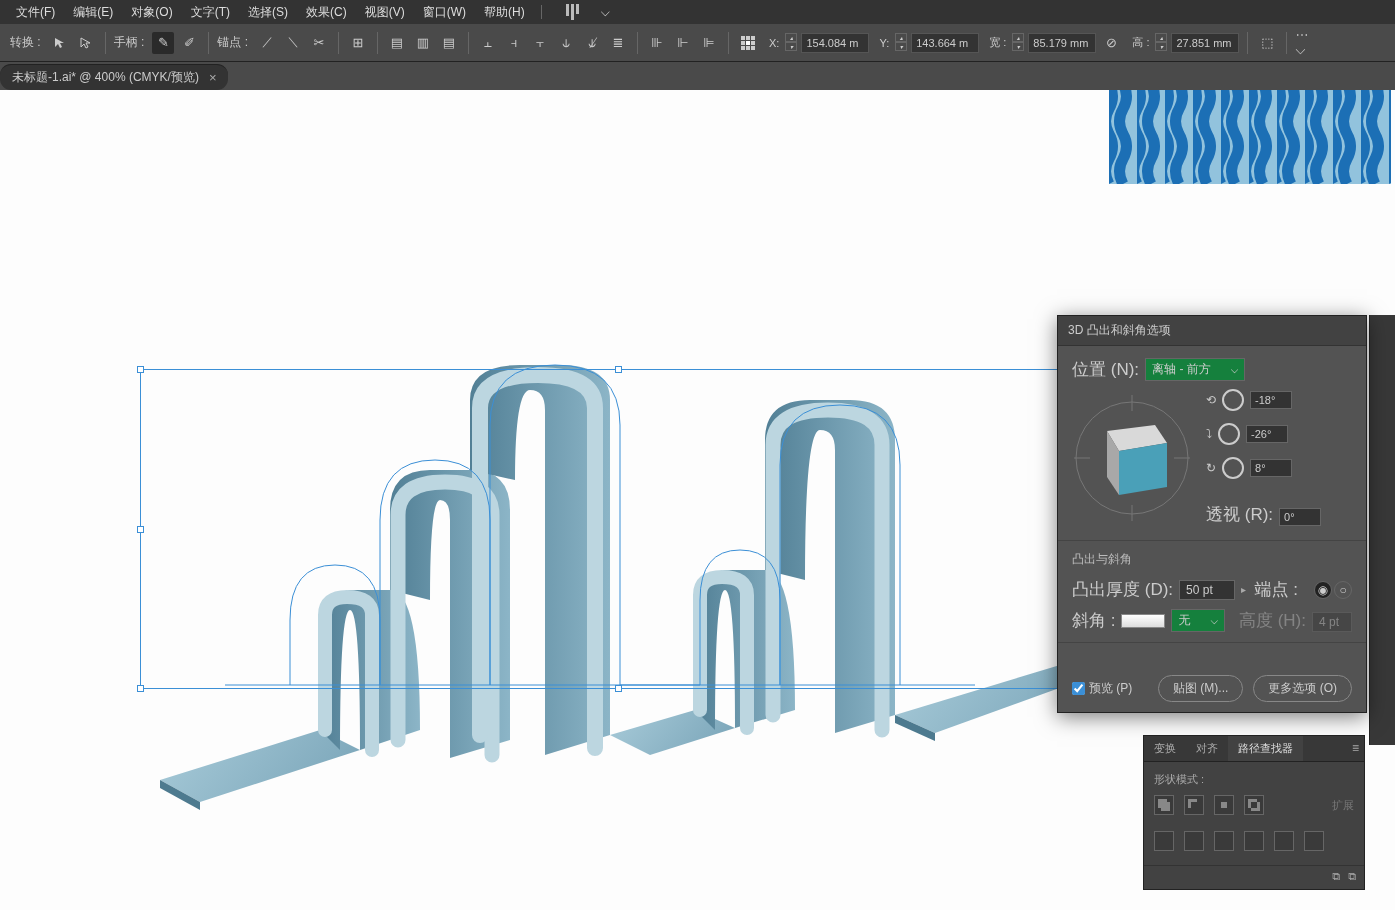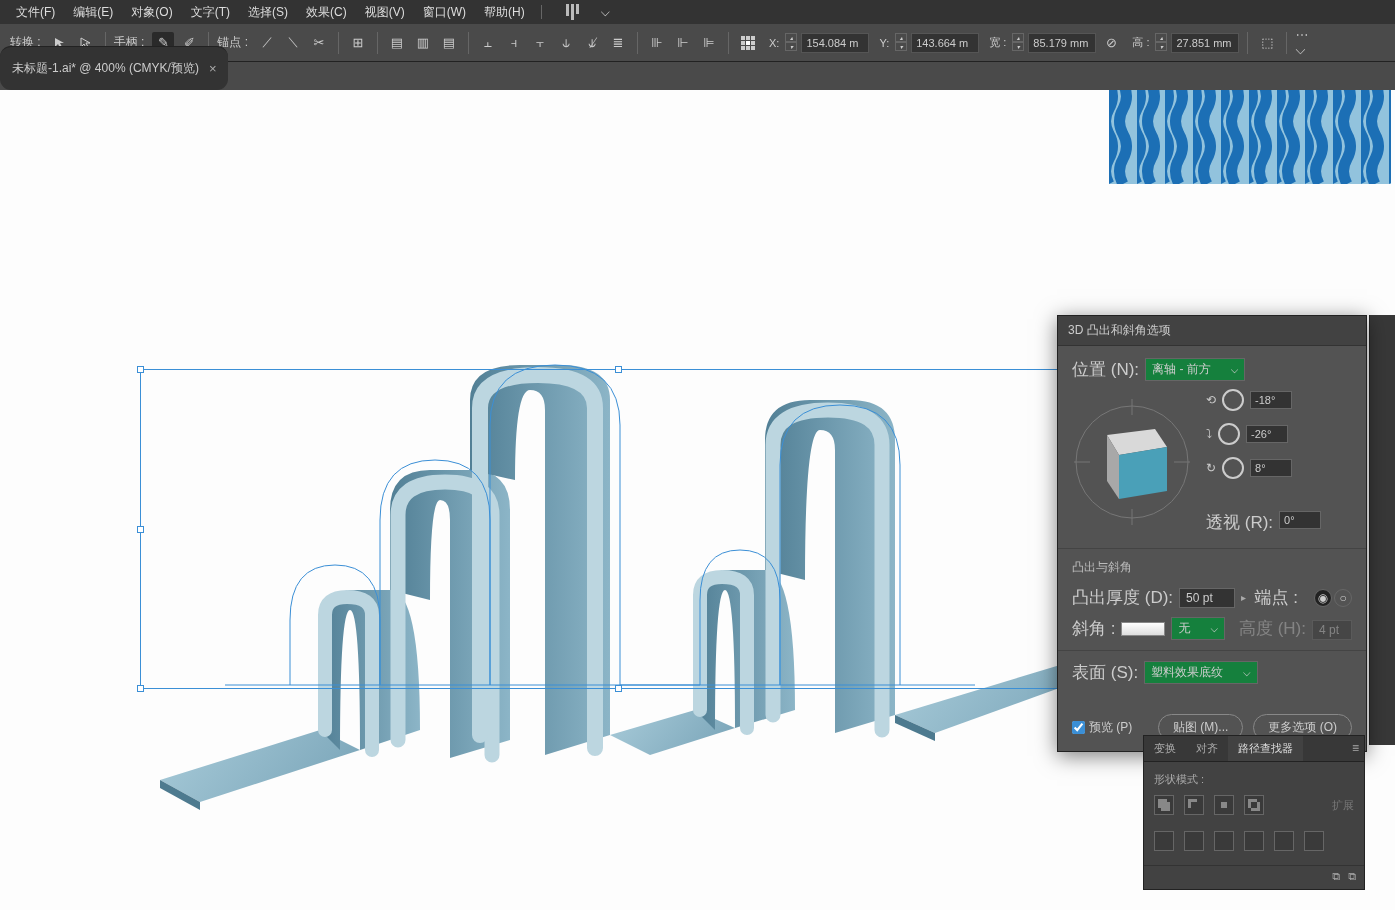--- a/index.html
+++ b/index.html
@@ -18,21 +18,21 @@
 .tb-label { color: #ccc; font-size: 12px; margin-right: 4px; }
 .tb-icon { width: 22px; height: 22px; display: flex; align-items: center; justify-content: center; color: #ccc; font-size: 13px; cursor: pointer; }
 .tb-icon.active { background: #2a2a2a; border-radius: 2px; }
 .tb-sep { width: 1px; height: 22px; background: #666; margin: 0 4px; }
 .tb-input { background: #333; border: 1px solid #555; color: #ccc; font-size: 11px; width: 68px; height: 20px; padding: 0 4px; }
 .tb-spin { width: 12px; height: 20px; display: flex; flex-direction: column; }
 .tb-spin i { height: 9px; background: #4a4a4a; border: 1px solid #666; font-size: 6px; color: #ccc; display:flex; align-items:center; justify-content:center; cursor:pointer; }
 .tb-xy-label { color: #ccc; font-size: 11px; margin: 0 2px 0 6px; }
 
 .tabbar { background: #4a4a4a; height: 28px; display: flex; align-items: flex-end; padding-left: 0; }
-.doc-tab { background: #333; color: #ccc; font-size: 12px; padding: 13px 12px; display: flex; align-items: center; gap: 10px; border-top: 1px solid #222; border-radius: 11px; }
+.doc-tab { background: #333; color: #ccc; font-size: 12px; padding: 4px 12px; display: flex; align-items: center; gap: 10px; border-top: 1px solid #222; border-radius: 11px; }
 .doc-tab .close { color: #aaa; font-size: 13px; cursor: pointer; }
 
 .canvas { position: absolute; left: 0; top: 90px; right: 0; bottom: 0; background: #fdfdfd; overflow: hidden; }
 .wave-decor { position: absolute; right: 4px; top: -6px; width: 282px; height: 100px; }
 .wave-decor svg { width: 100%; height: 100%; }
 
 .artwork { position: absolute; left: 140px; top: 220px; width: 900px; height: 500px; }
 .selection-box { position: absolute; left: 0; top: 59px; width: 955px; height: 320px; border: 1px solid #3b8fd6; }
 .sel-handle { position: absolute; width: 7px; height: 7px; background: #fff; border: 1px solid #3b8fd6; }
 
@@ -45,21 +45,21 @@
 .d-select:after { content: "⌵"; font-size: 10px; }
 .cube-section { display: flex; align-items: center; gap: 14px; margin: 6px 0 14px 0; }
 .cube-preview { width: 120px; height: 130px; position: relative; display: flex; align-items: center; justify-content: center; }
 .cube-axes { position: absolute; inset: 0; }
 .cube-axes line { stroke: #777; stroke-width: 1; }
 .cube-axes circle { stroke: #777; stroke-width: 1; fill: none; }
 .rotation-inputs { display: flex; flex-direction: column; gap: 12px; }
 .rot-row { display: flex; align-items: center; gap: 6px; }
 .rot-knob { width: 22px; height: 22px; border: 2px solid #ccc; border-radius: 50%; position: relative; }
 .rot-val { background: #333; border: 1px solid #666; color: #ccc; width: 42px; padding: 2px 4px; font-size: 11px; text-align: left; }
-.persp-row { display: flex; align-items: flex-start; justify-content: flex-end; gap: 6px; margin-top: 20px; }
+.persp-row { display: flex; align-items: flex-end; justify-content: flex-end; gap: 6px; margin-top: 12px; }
 .d-sep { height: 1px; background: #444; margin: 10px -14px; }
 .d-section-title { color: #bbb; margin-bottom: 10px; }
 .d-input { background: #333; border: 1px solid #666; color: #ccc; padding: 2px 6px; font-size: 12px; width: 56px; }
 .bevel-swatch { width: 44px; height: 14px; background: linear-gradient(#fff,#ddd); display: inline-block; border: 1px solid #888; }
 .cap-icons { display: flex; gap: 2px; }
 .cap-icon { width: 18px; height: 18px; border: 1px solid #666; border-radius: 50%; display: flex; align-items: center; justify-content: center; }
 .cap-icon.sel { background: #222; }
 .d-footer { display: flex; align-items: center; padding: 10px 14px; gap: 10px; }
 .d-check { display: flex; align-items: center; gap: 4px; }
 .d-check input { width: 13px; height: 13px; accent-color: #3b8fd6; }
@@ -346,26 +346,20 @@
           <div class="d-select" style="padding:2px 6px">
               <span>无</span>
             </div>
         </div>
         <div style="display:flex;align-items:flex-end;gap:6px;opacity:0.4">
           <span class="d-label">高度 (H):</span>
           <input class="d-input" style="width: 40px;" disabled="" value="4 pt">
         </div>
       </div>
       <div class="d-sep"></div>
-      <div class="d-row">
-        <span class="d-label">表面 (S):</span>
-        <div class="d-select">
-            <span>塑料效果底纹</span>
-          </div>
-      </div>
     </div>
     <div class="d-footer">
       <label class="d-check">
         <input type="checkbox" checked="" style="">
         <span>预览 (P)</span>
       </label>
       <div style="flex:1"></div>
       <button class="d-btn">贴图 (M)...</button>
       <button class="d-btn">更多选项 (O)</button>
     </div>

